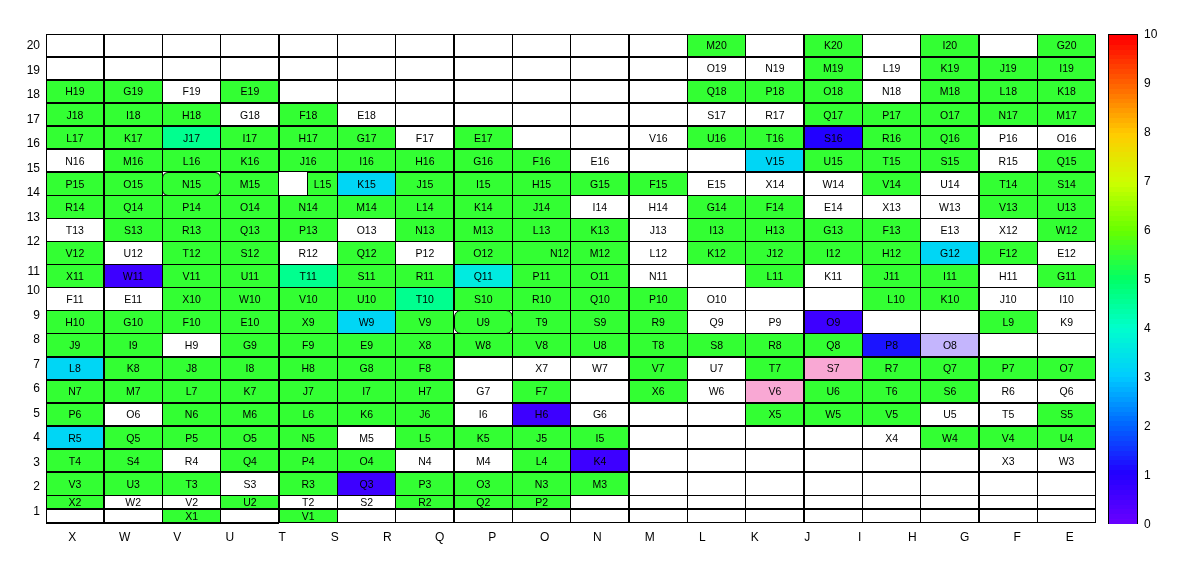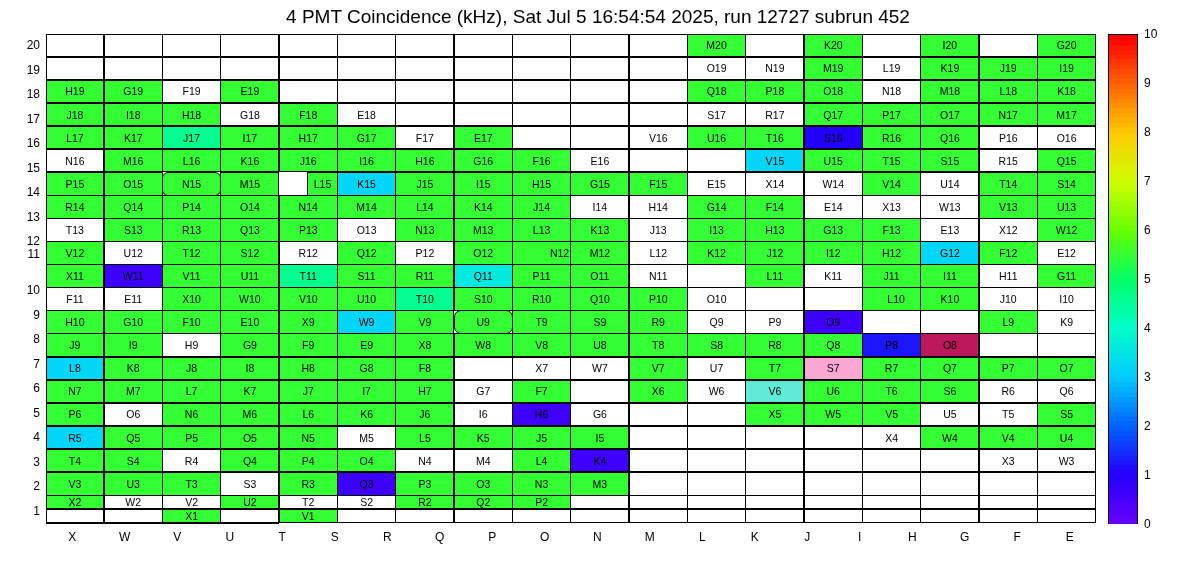--- a/index.html
+++ b/index.html
@@ -73,21 +73,20 @@
     left:1144px;
     font-size:12px;color:#000;
     transform:translateY(-50%);
   }
 </style>
 </head>
 <body>
 
 <div id="root">
 
-  <div id="title">4 PMT Coincidence (kHz), Sat Jul  5 16:54:54 2025, run 12727 subrun 452</div>
 
   <div id="plot">
     <div id="cells">
         <div class="cell empty"></div>
         <div class="cell empty"></div>
         <div class="cell empty"></div>
         <div class="cell empty"></div>
         <div class="cell empty"></div>
         <div class="cell empty"></div>
         <div class="cell empty"></div>
@@ -326,21 +325,21 @@
         <div class="cell" style="background: rgb(51, 255, 51);">E9</div>
         <div class="cell" style="background: rgb(51, 255, 51);">X8</div>
         <div class="cell" style="background: rgb(51, 255, 51);">W8</div>
         <div class="cell" style="background: rgb(51, 255, 51);">V8</div>
         <div class="cell" style="background: rgb(51, 255, 51);">U8</div>
         <div class="cell" style="background: rgb(51, 255, 51);">T8</div>
         <div class="cell" style="background: rgb(51, 255, 51);">S8</div>
         <div class="cell" style="background: rgb(51, 255, 51);">R8</div>
         <div class="cell" style="background: rgb(51, 255, 51);">Q8</div>
         <div class="cell" style="background: rgb(27, 20, 255);">P8</div>
-        <div class="cell" style="background: #be185d;">O8</div>
+        <div class="cell" style="background: #c4b5fd;">O8</div>
         <div class="cell empty"></div>
         <div class="cell empty"></div>
         <div class="cell" style="background: rgb(0, 214, 245);">L8</div>
         <div class="cell" style="background: rgb(51, 255, 51);">K8</div>
         <div class="cell" style="background: rgb(51, 255, 51);">J8</div>
         <div class="cell" style="background: rgb(51, 255, 51);">I8</div>
         <div class="cell" style="background: rgb(51, 255, 51);">H8</div>
         <div class="cell" style="background: rgb(51, 255, 51);">G8</div>
         <div class="cell" style="background: rgb(51, 255, 51);">F8</div>
         <div class="cell empty"></div>
@@ -359,21 +358,21 @@
         <div class="cell" style="background: rgb(51, 255, 51);">L7</div>
         <div class="cell" style="background: rgb(51, 255, 51);">K7</div>
         <div class="cell" style="background: rgb(51, 255, 51);">J7</div>
         <div class="cell" style="background: rgb(51, 255, 51);">I7</div>
         <div class="cell" style="background: rgb(51, 255, 51);">H7</div>
         <div class="cell" style="background: rgb(255, 255, 255);">G7</div>
         <div class="cell" style="background: rgb(51, 255, 51);">F7</div>
         <div class="cell empty"></div>
         <div class="cell" style="background: rgb(51, 255, 51);">X6</div>
         <div class="cell" style="background: rgb(255, 255, 255);">W6</div>
-        <div class="cell" style="background: #5eead4;">V6</div>
+        <div class="cell" style="background: #f9a8d4;">V6</div>
         <div class="cell" style="background: rgb(51, 255, 51);">U6</div>
         <div class="cell" style="background: rgb(51, 255, 51);">T6</div>
         <div class="cell" style="background: rgb(51, 255, 51);">S6</div>
         <div class="cell" style="background: rgb(255, 255, 255);">R6</div>
         <div class="cell" style="background: rgb(255, 255, 255);">Q6</div>
         <div class="cell" style="background: rgb(51, 255, 51);">P6</div>
         <div class="cell" style="background: rgb(255, 255, 255);">O6</div>
         <div class="cell" style="background: rgb(51, 255, 51);">N6</div>
         <div class="cell" style="background: rgb(51, 255, 51);">M6</div>
         <div class="cell" style="background: rgb(51, 255, 51);">L6</div>
@@ -488,21 +487,21 @@
     <div id="ylabels">
         <div class="ylab" style="top: 4.25px;">20</div>
         <div class="ylab" style="top: 28.75px;">19</div>
         <div class="ylab" style="top: 53.25px;">18</div>
         <div class="ylab" style="top: 77.75px;">17</div>
         <div class="ylab" style="top: 102.25px;">16</div>
         <div class="ylab" style="top: 126.75px;">15</div>
         <div class="ylab" style="top: 151.25px;">14</div>
         <div class="ylab" style="top: 175.75px;">13</div>
         <div class="ylab" style="top: 200.25px;">12</div>
-        <div class="ylab" style="top: 213px;">11</div>
+        <div class="ylab" style="top: 230px;">11</div>
         <div class="ylab" style="top: 249.25px;">10</div>
         <div class="ylab" style="top: 273.75px;">9</div>
         <div class="ylab" style="top: 298.25px;">8</div>
         <div class="ylab" style="top: 322.75px;">7</div>
         <div class="ylab" style="top: 347.25px;">6</div>
         <div class="ylab" style="top: 371.75px;">5</div>
         <div class="ylab" style="top: 396.25px;">4</div>
         <div class="ylab" style="top: 420.75px;">3</div>
         <div class="ylab" style="top: 445.25px;">2</div>
         <div class="ylab" style="top: 469.75px;">1</div>

